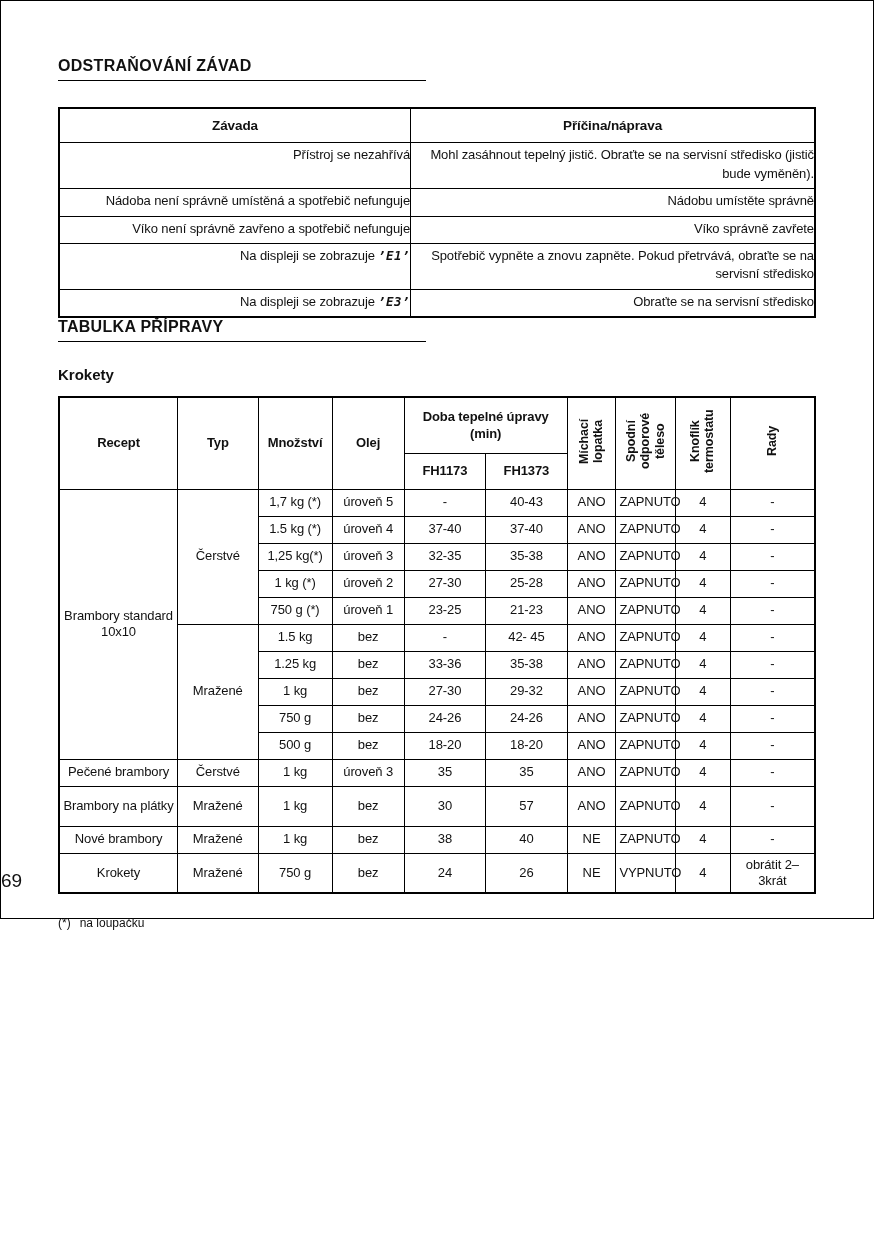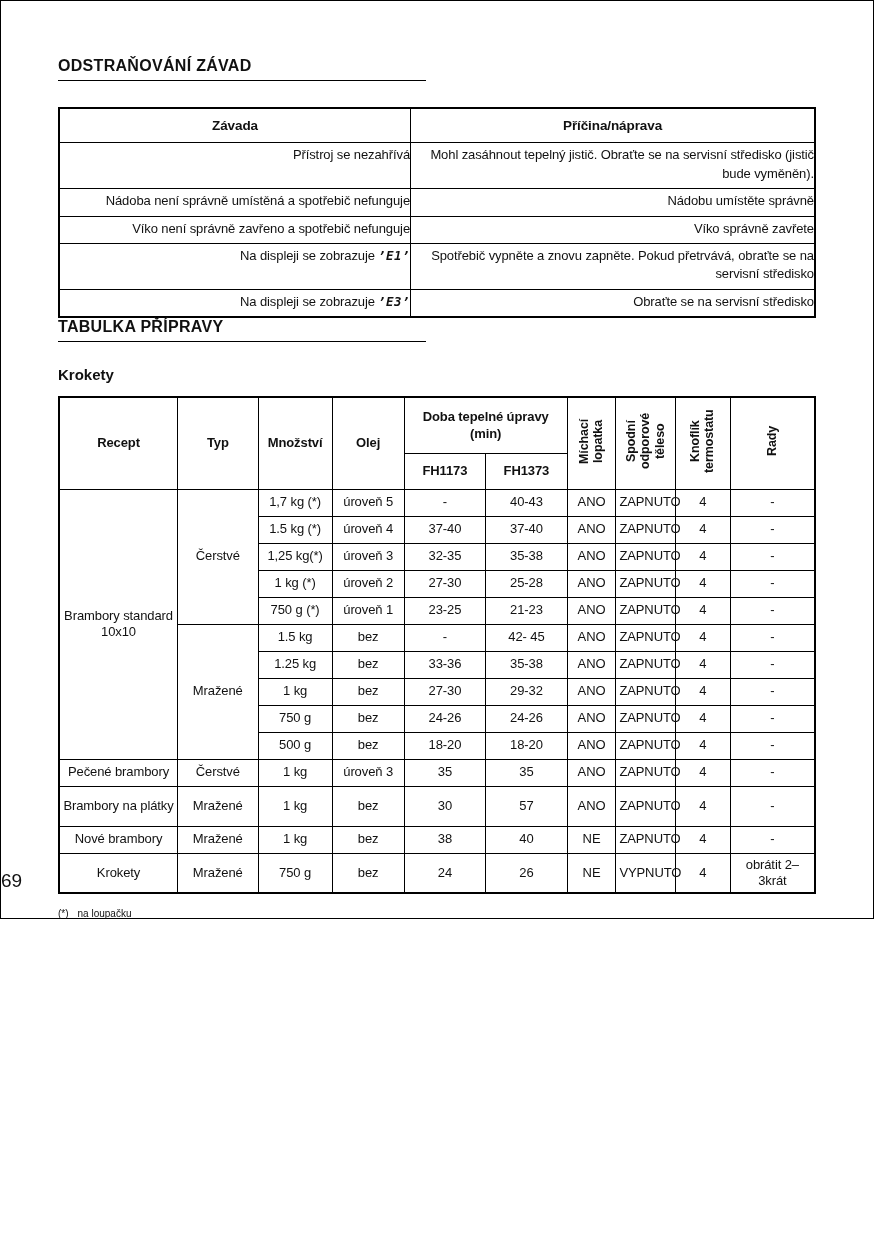--- a/index.html
+++ b/index.html
@@ -43,21 +43,21 @@
   .prep-table th{font-weight:700}
   .prep-table thead tr.h1{height:54px}
   .prep-table thead tr.h2{height:34px}
   .prep-table tbody tr{height:27px}
   .prep-table tbody tr.tall{height:40px}
   .vert{
     writing-mode:vertical-rl;transform:rotate(180deg);display:inline-block;
     height:82px;line-height:1.15;font-weight:700;font-size:12.5px;
     letter-spacing:-.1px;text-align:center;
   }
-  .footnote{margin-top:14px;font-size:10px}
+  .footnote{margin-top:22px;font-size:12px}
   .fn-text{margin-left:9px}
   .page-number{
     position:absolute;left:0;right:0;bottom:26px;font-size:19px;
   }
 </style>
 </head>
 <body>
 
 <div class="page">
 

